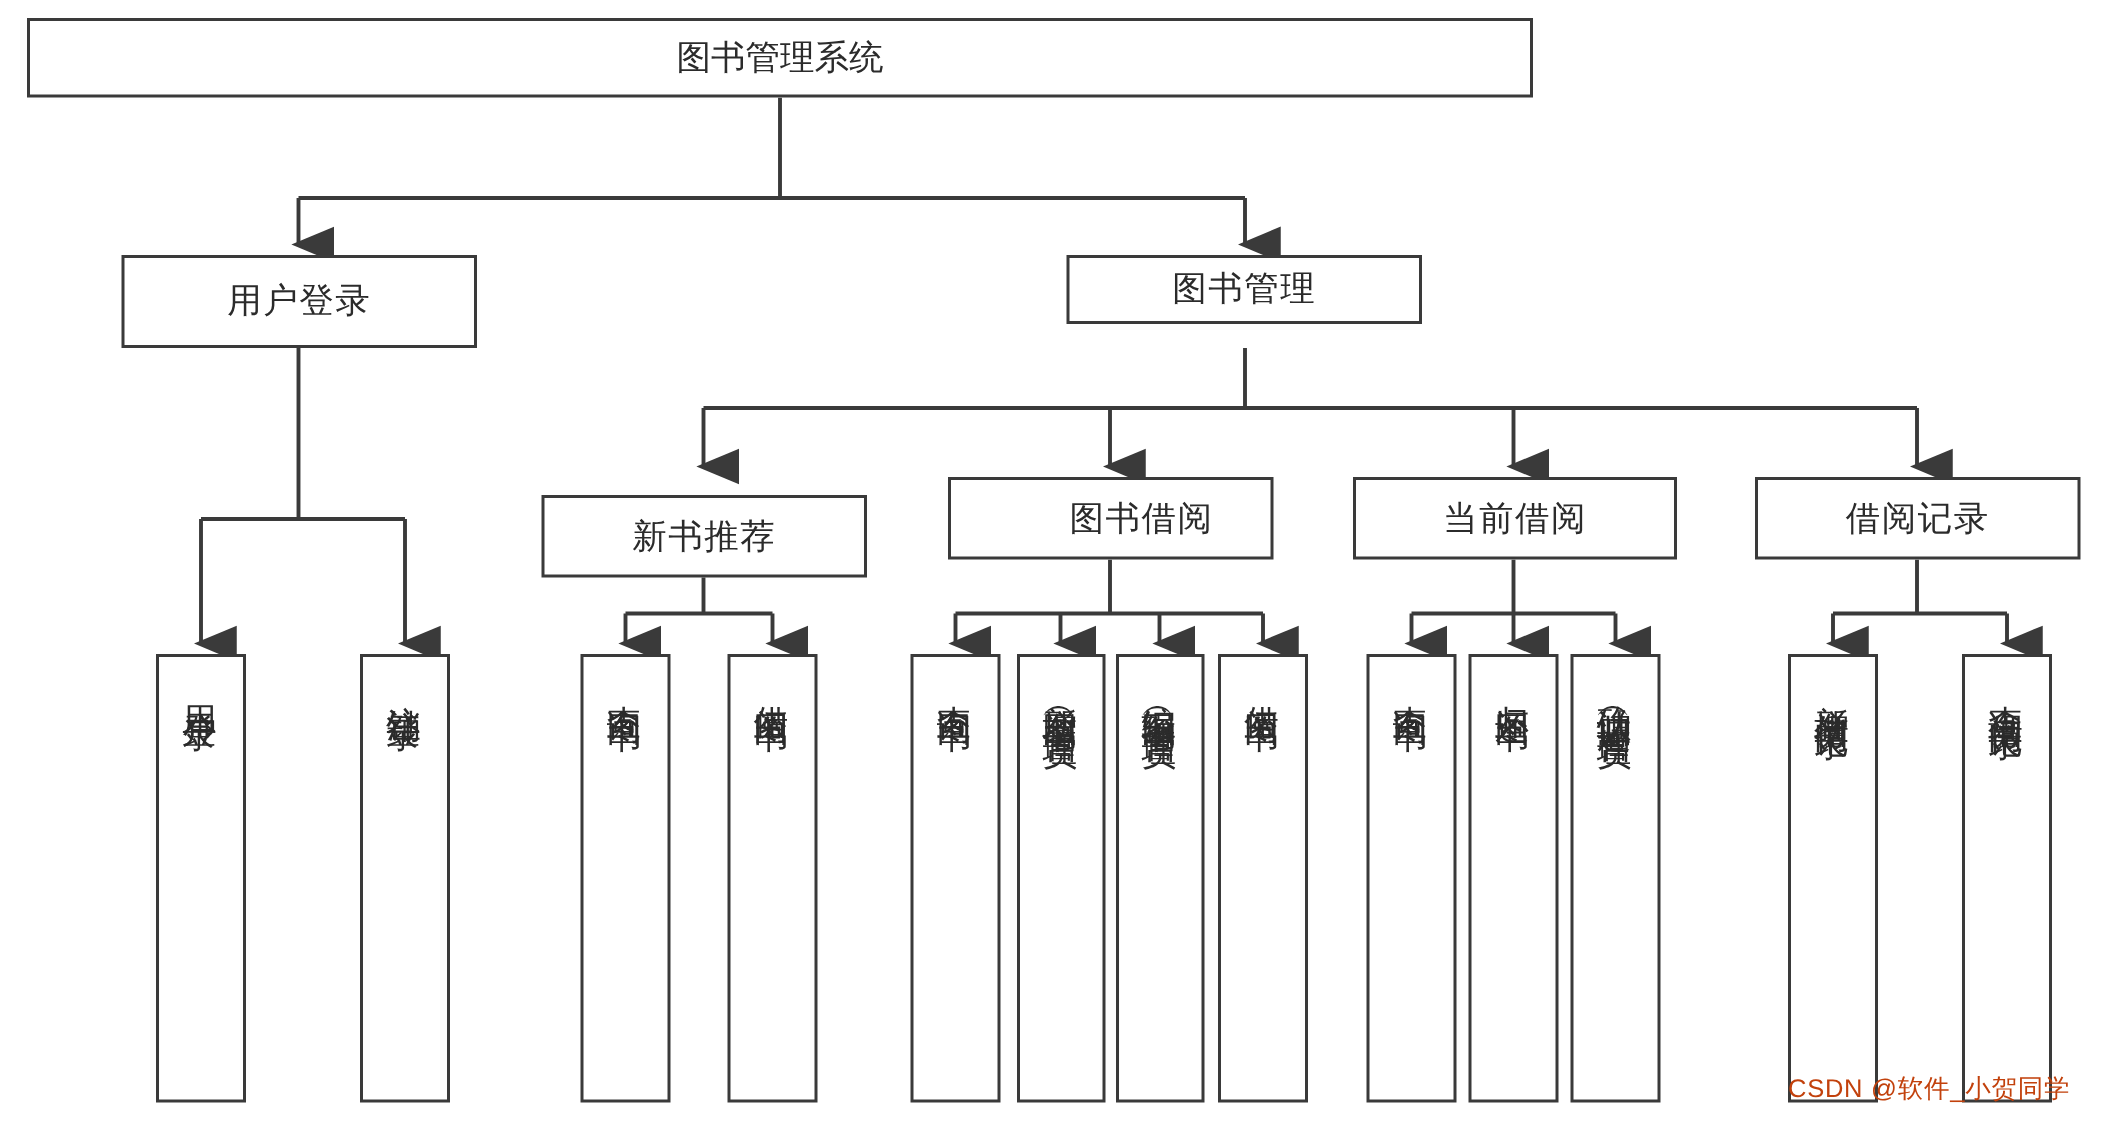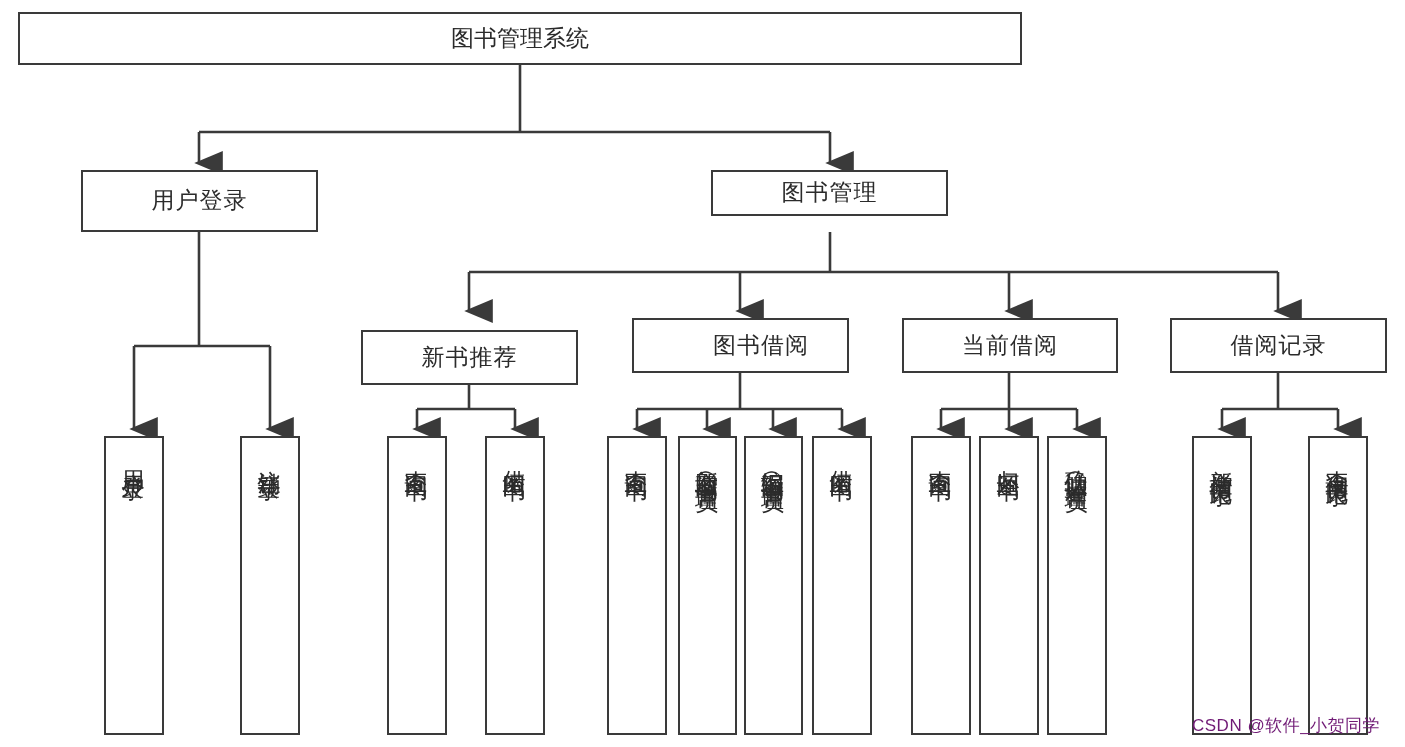--- a/index.html
+++ b/index.html
@@ -55,21 +55,21 @@
     align-items: center;
   }
   .node.vert .vlabel {
     writing-mode: vertical-rl;
     text-orientation: upright;
     display: block;
   }
   .watermark {
     position: absolute;
     font-size: 17px;
-    color: #701a75;
+    color: #c2410c;
     white-space: nowrap;
     letter-spacing: 0.5px;
   }
 </style>
 </head>
 <body>
 
 <div id="canvas">
 
   <svg class="edges" viewBox="0 0 1405 747" xmlns="http://www.w3.org/2000/svg">

